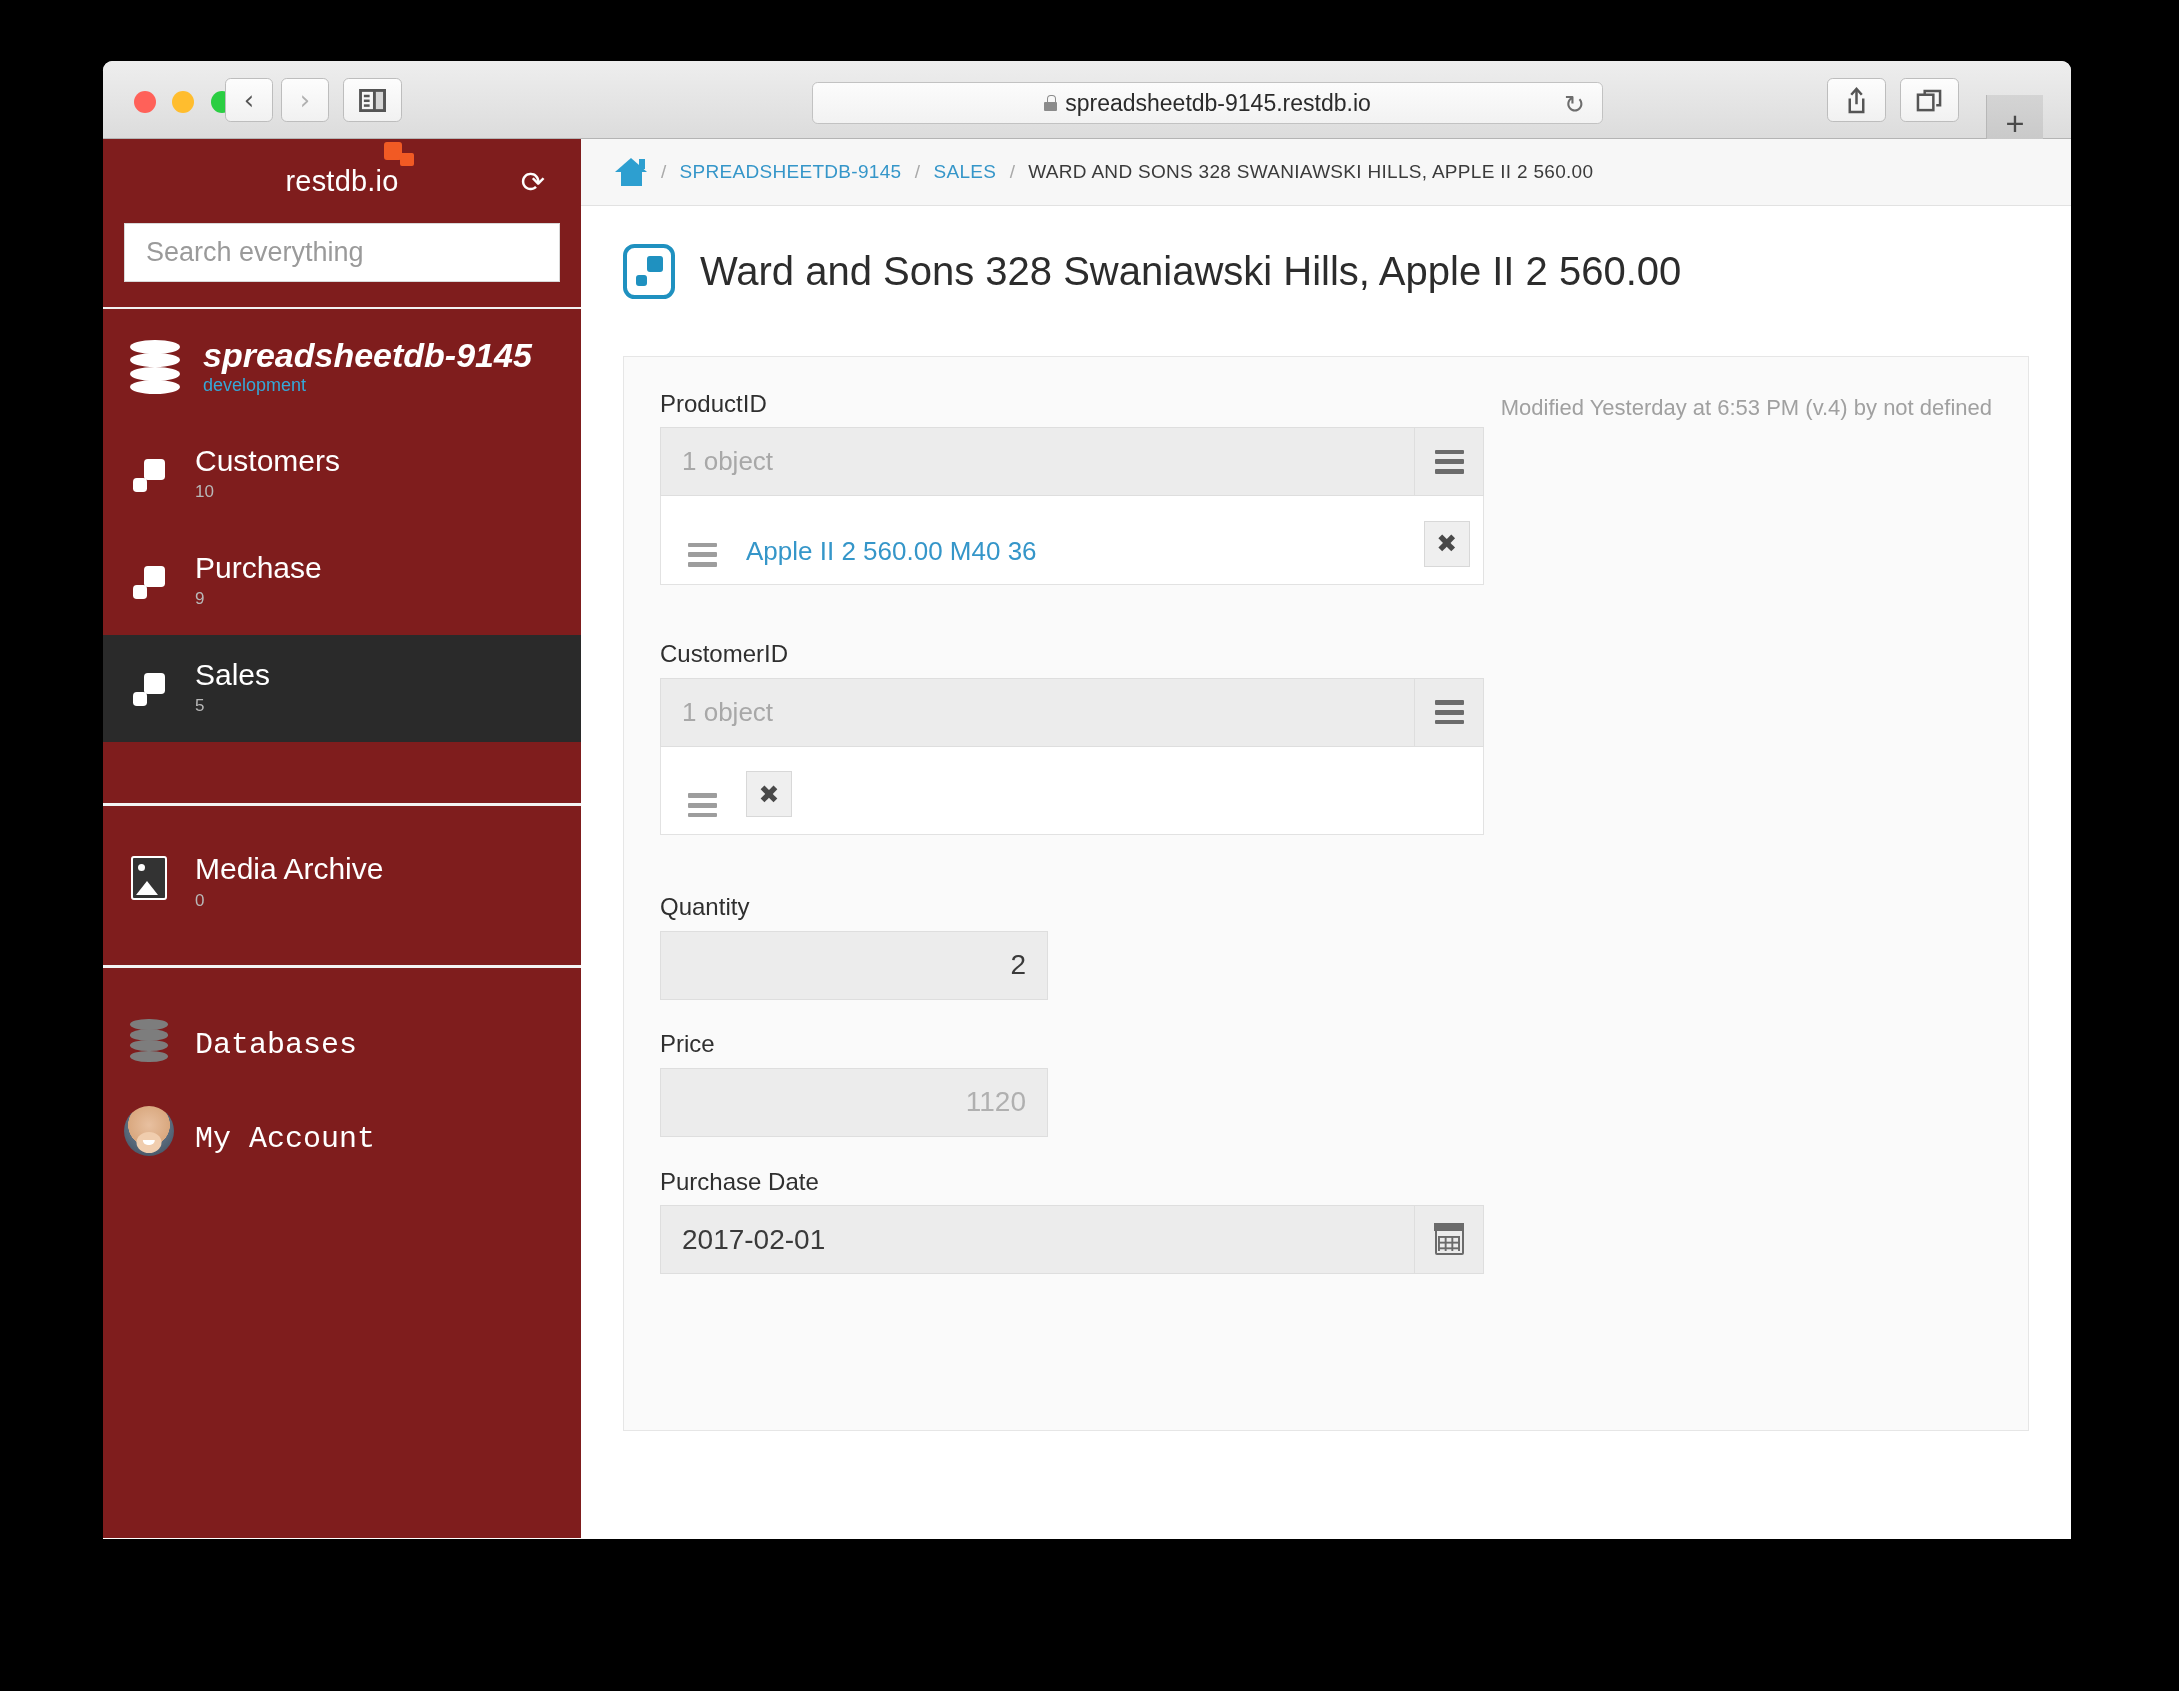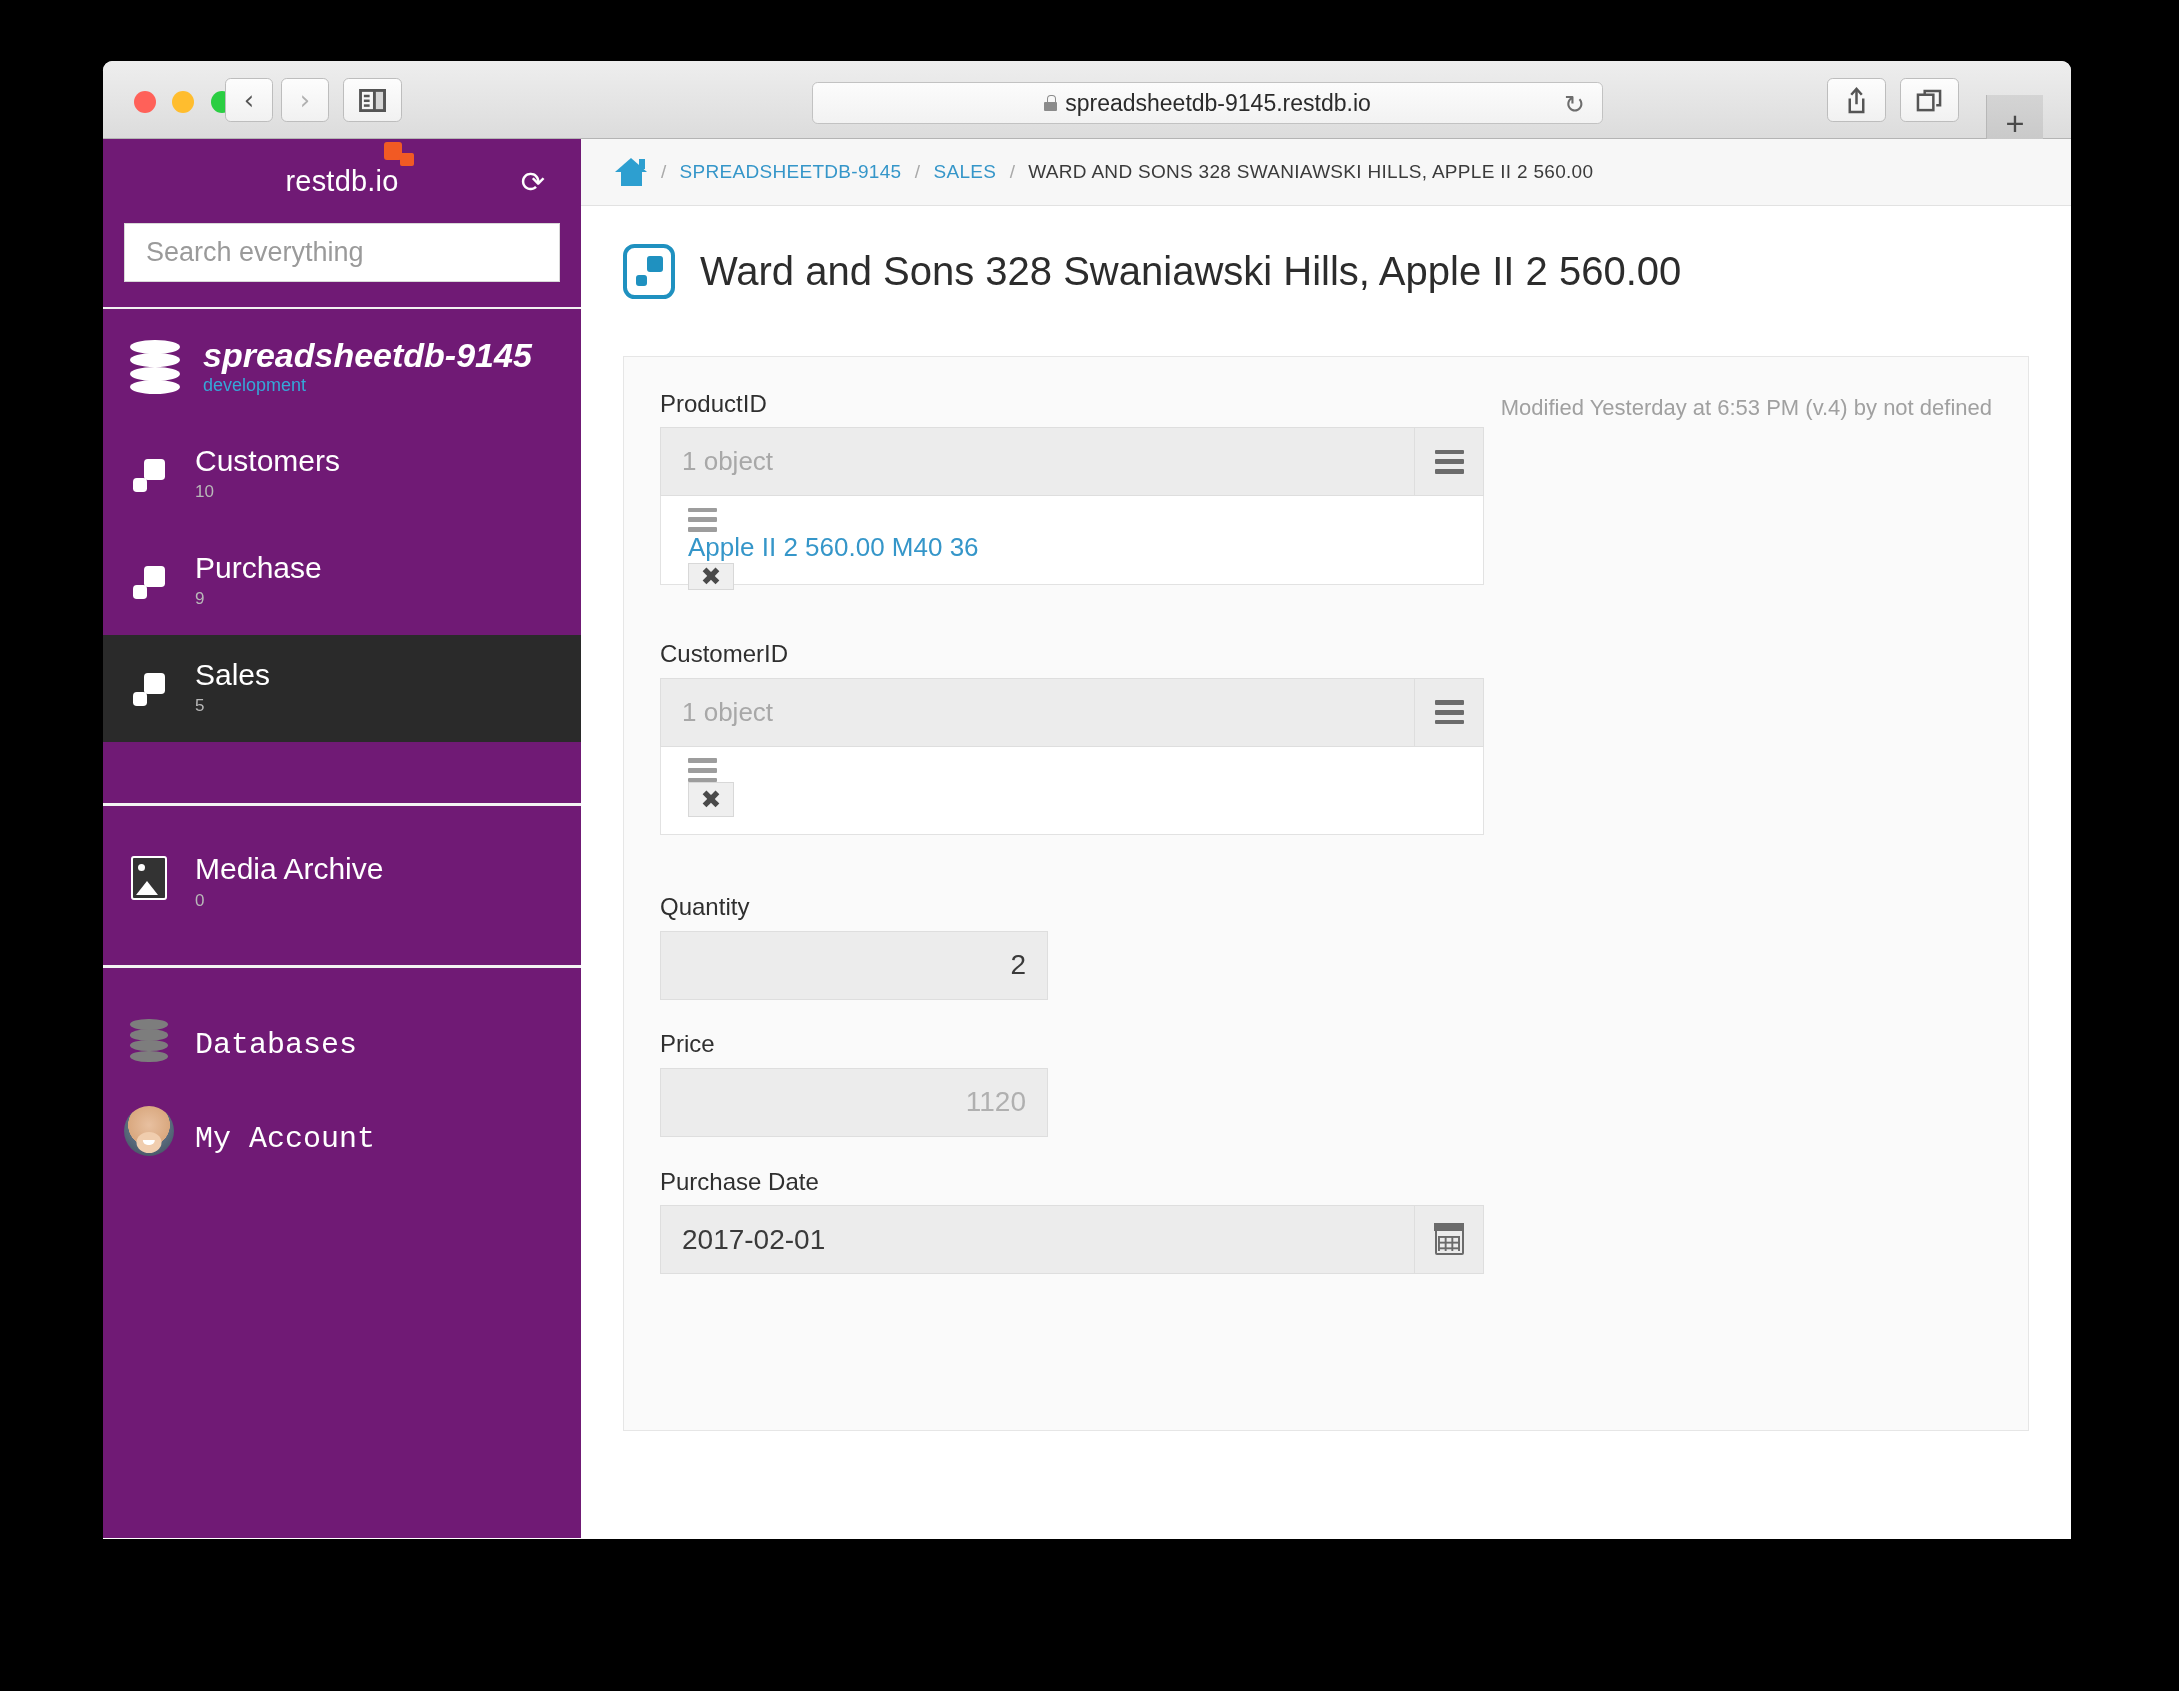--- a/index.html
+++ b/index.html
@@ -80,21 +80,21 @@
   .urltext { font-size: 23px; color: #2b2b2b; }
   .reload {
     position: absolute; right: 17px; top: 8.6px;
     font-size: 25px; color: #6d6d6d; line-height: 25px;
   }
 
   
   .appbody { position: relative; height: 1399px; background:#fff; display:flex; }
 
   
-  .sidebar { width: 478px; background: #701a75; position: relative; flex: none; }
+  .sidebar { width: 478px; background: #7f1d1d; position: relative; flex: none; }
   .sb-head {
     height: 84px; position: relative;
     display: flex; align-items: center; justify-content: center;
   }
   .brand { position: relative; font-size: 29px; color: #fff; letter-spacing: 0.2px; }
   .brand .sq1 {
     position: absolute; right: -15.3px; top: -11.5px;
     width: 13.4px; height: 13.4px; background: #f15a24; border-radius: 1.9px;
   }
   .brand .sq2 {
@@ -249,21 +249,21 @@
   }
   .burger { width:29px; }
   .burger i { display:block; height:4.8px; background:#6b6b6b; margin-bottom:4.8px; border-radius:1px; }
   .burger i:last-child { margin-bottom:0; }
   .burger.light i { background:#9d9d9d; }
 
   .objlist {
     width: 824px; background:#fff; border:1px solid #e2e2e2; border-top:none;
     padding: 11.5px 0 17px 0;
   }
-  .objitem { display:flex; align-items:flex-start; height: 59px; padding: 0 13.4px 0 27px; flex-direction: column; }
+  .objitem { display:flex; align-items:flex-end; height: 59px; padding: 0 13.4px 0 27px; }
   .objitem .handle { width: 29px; margin-right: 29px; }
   .objlink { flex:1; font-size: 26px; color:#3596c9; }
   .rmbtn {
     width: 46px; height: 46px; background:#efefef; border:1px solid #d8d8d8;
     display:flex; align-items:center; justify-content:center;
     font-size:25px; color:#4a4a4a; line-height:1;
   }
 
   .smallinput {
     width: 388px; height: 69px; background:#ececec; border:1px solid #dedede;

